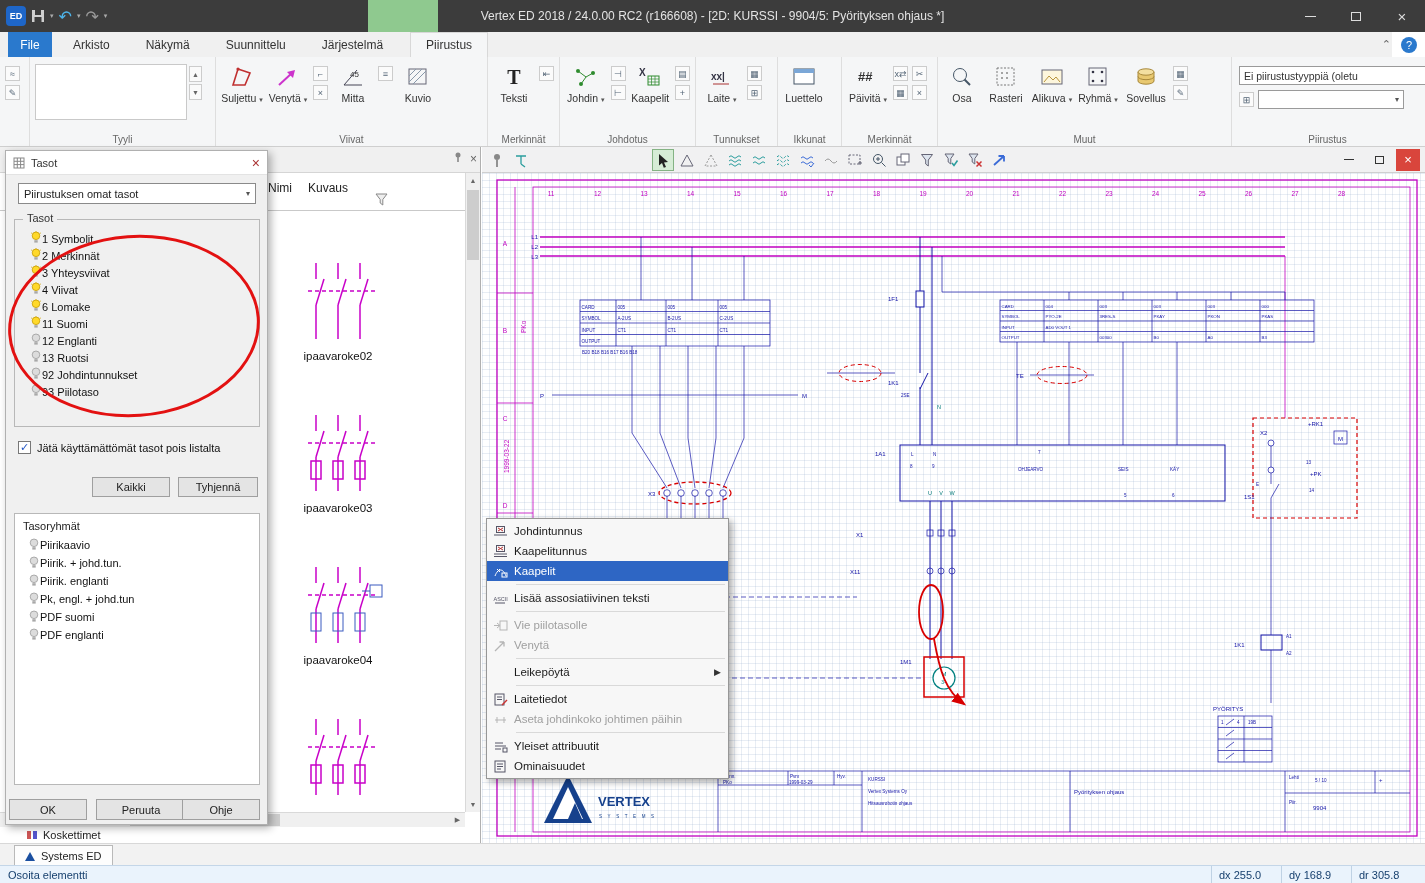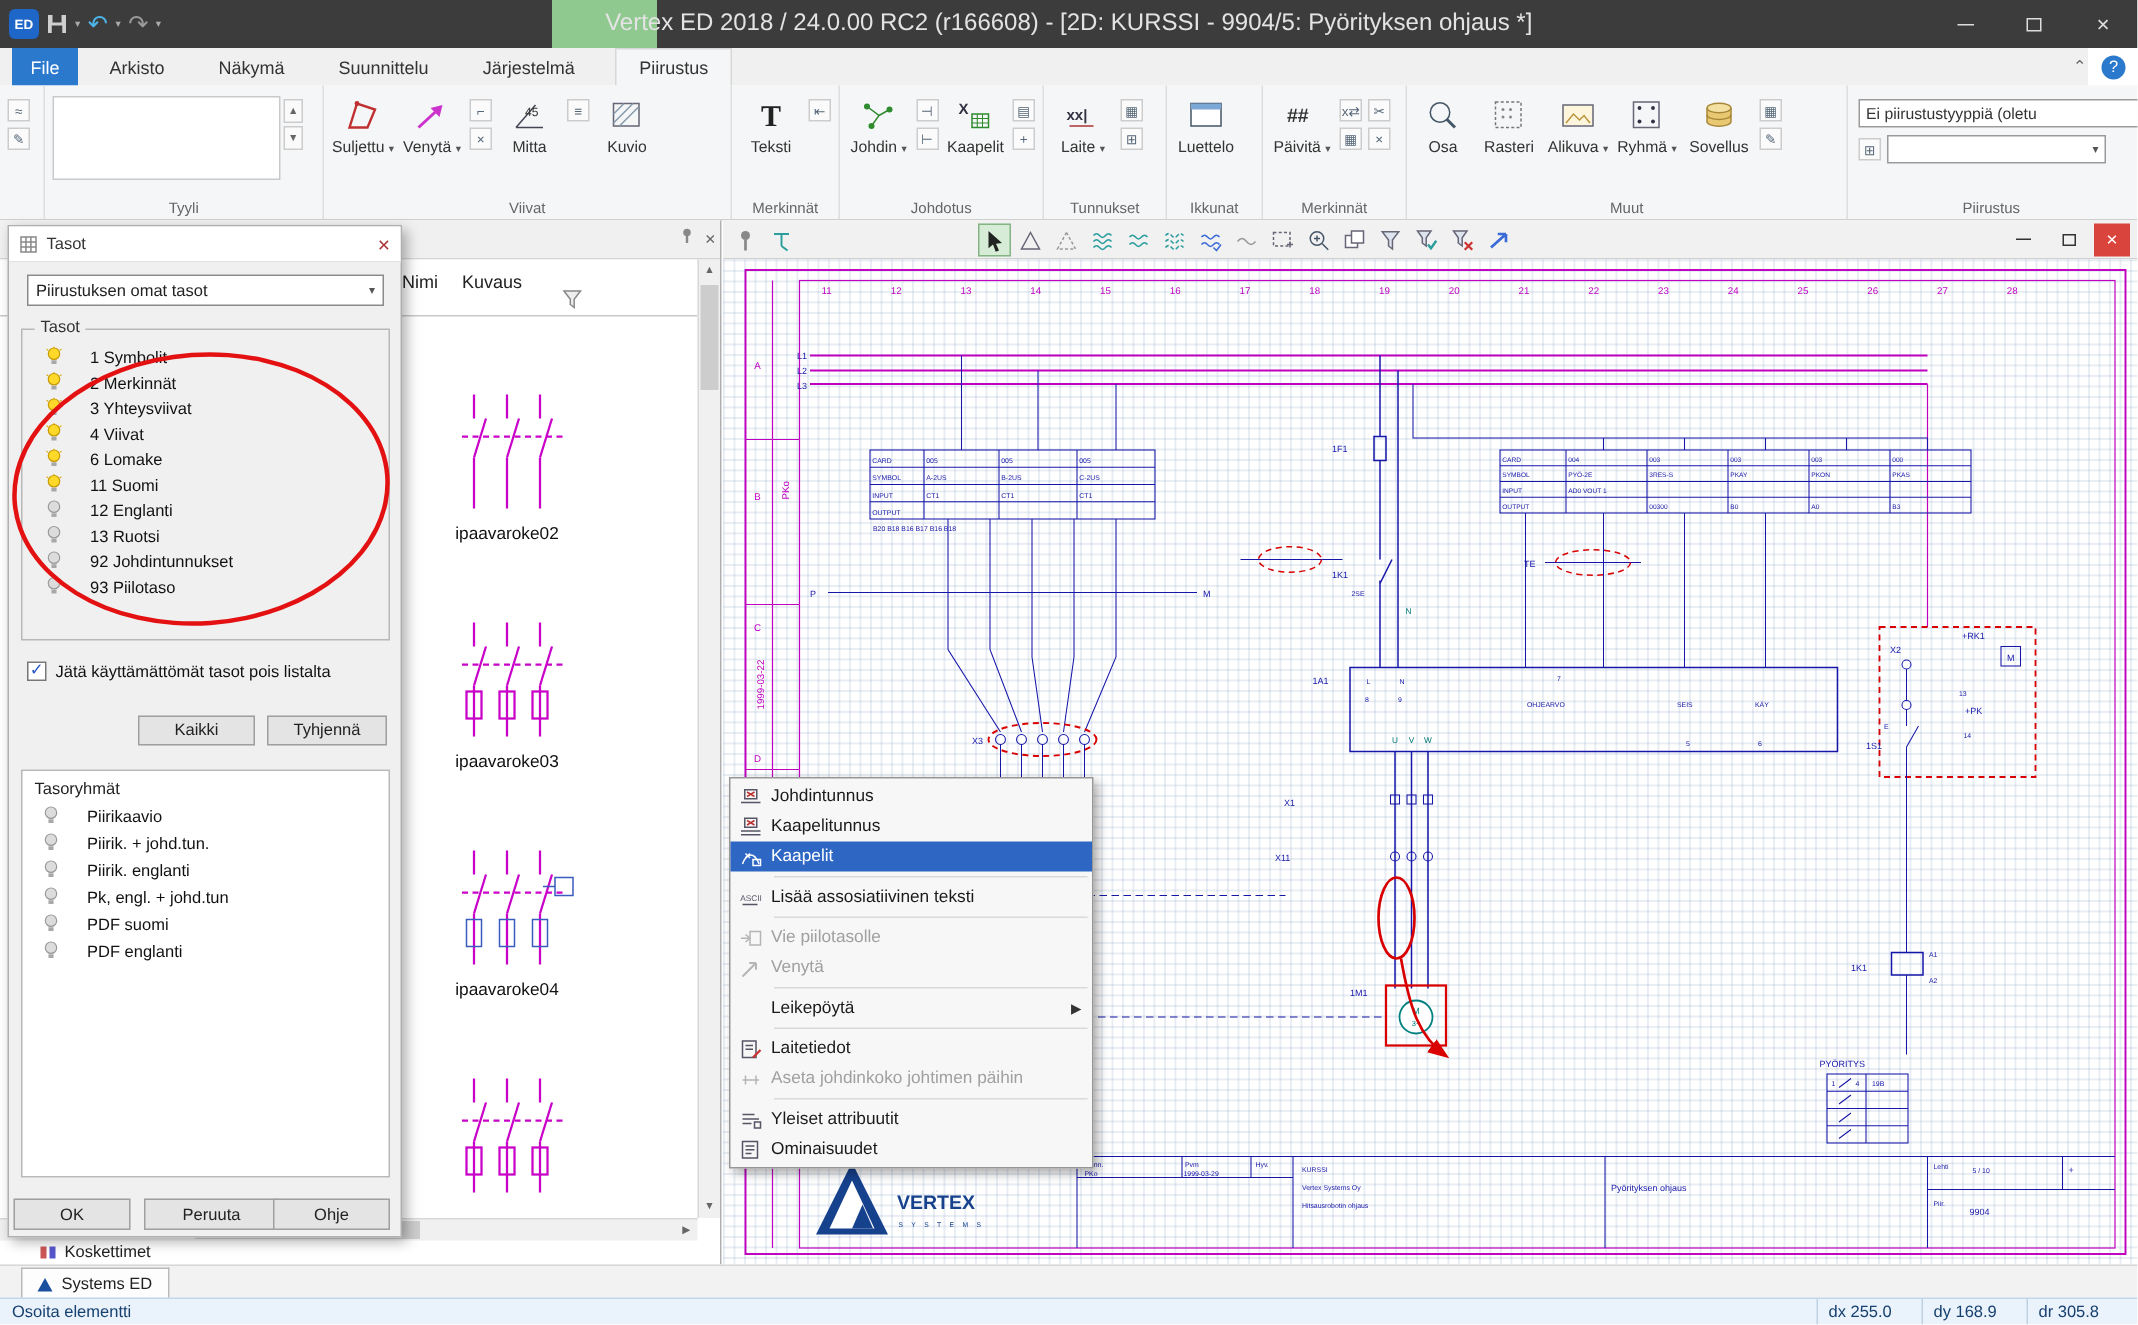--- a/index.html
+++ b/index.html
@@ -9,21 +9,21 @@
   
   .titlebar{position:absolute;top:0;left:0;width:1425px;height:32px;background:#3c3c3c;z-index:5;}
   .qat{position:absolute;left:6px;top:0;height:32px;display:flex;align-items:center;gap:5px;}
   .edlogo{width:20px;height:20px;background:#1e66c8;border-radius:4px;color:#fff;font-size:9px;
     font-weight:bold;display:flex;align-items:center;justify-content:center;}
   .qic{color:#cfcfcf;font-size:14px;display:flex;align-items:center;}
   .undo{color:#4db4ea;font-size:16px;} .redo{color:#9a9a9a;font-size:16px;}
   .qcaret{color:#aaa;font-size:7px;}
   .green-ind{position:absolute;left:368px;top:0;width:70px;height:32px;background:#8fc98f;}
   .tb-title{position:absolute;left:0;right:0;top:0;height:32px;display:flex;align-items:center;
-    justify-content:center;color:#e3e3e3;font-size:16px;pointer-events:none;}
+    justify-content:center;color:#e3e3e3;font-size:12px;pointer-events:none;}
   .winbtns{position:absolute;right:0;top:0;height:32px;display:flex;}
   .winbtn{width:46px;height:32px;display:flex;align-items:center;justify-content:center;color:#ddd;}
   .mini-minus{width:11px;height:1px;background:#ddd;}
   .mini-box{width:10px;height:9px;border:1px solid #ddd;}
   .winclose{font-size:15px;}
 
   
   .tabsrow{position:absolute;top:32px;left:0;width:1392px;height:25px;background:#f0f0f0;display:flex;align-items:stretch;}
   .ftab{width:44px;margin-left:8px;background:#2a79cd;color:#fff;display:flex;align-items:center;justify-content:center;font-size:12px;}
   .mtab{padding:0 15px;display:flex;align-items:center;color:#333;font-size:12px;margin-left:6px;}
@@ -115,21 +115,21 @@
     border:1px solid #b0b0b0;box-shadow:3px 3px 8px rgba(0,0,0,.3);z-index:30;font-size:11px;}
   .dlghead{position:absolute;top:0;left:0;right:0;height:24px;background:#fff;border-bottom:1px solid #e3e3e3;
     display:flex;align-items:center;padding:0 7px;gap:6px;color:#333;}
   .dlgclose{margin-left:auto;color:#a33;font-size:14px;}
   .dlgdrop{position:absolute;left:12px;top:32px;width:238px;height:21px;background:#fff;border:1px solid #8a8a8a;
     display:flex;align-items:center;justify-content:space-between;padding:0 5px;color:#222;}
   .dropcaret{font-size:8px;color:#555;}
   .grp1{position:absolute;left:8px;top:68px;width:246px;height:208px;border:1px solid #b8b8b8;}
   .grplegend{position:absolute;top:-8px;left:8px;background:#f0f0f0;padding:0 4px;color:#333;}
   .layerlist{position:absolute;top:10px;left:2px;right:2px;}
-  .layerrow{height:17px;display:flex;align-items:center;padding-left:13px;gap:18px;color:#111;}
+  .layerrow{height:17px;display:flex;align-items:center;padding-left:13px;gap:0;color:#111;}
   .chkrow{position:absolute;left:12px;top:290px;display:flex;gap:6px;align-items:center;color:#111;}
   .chk{width:13px;height:13px;border:1px solid #777;background:#fff;color:#2356c5;font-size:11px;
     line-height:11px;text-align:center;}
   .btn{position:absolute;background:#e4e4e4;border:1px solid #9f9f9f;font-size:11px;color:#222;
     display:flex;align-items:center;justify-content:center;}
   .grp2{position:absolute;left:8px;top:362px;width:246px;height:272px;background:#fff;border:1px solid #b8b8b8;padding-top:4px;}
   .grp2head{padding:2px 0 4px 8px;color:#222;}
 
   .redellipse{position:absolute;left:8px;top:88px;width:252px;height:182px;border:3px solid #e31111;
     border-radius:50%;transform:rotate(-4deg);z-index:35;pointer-events:none;}

